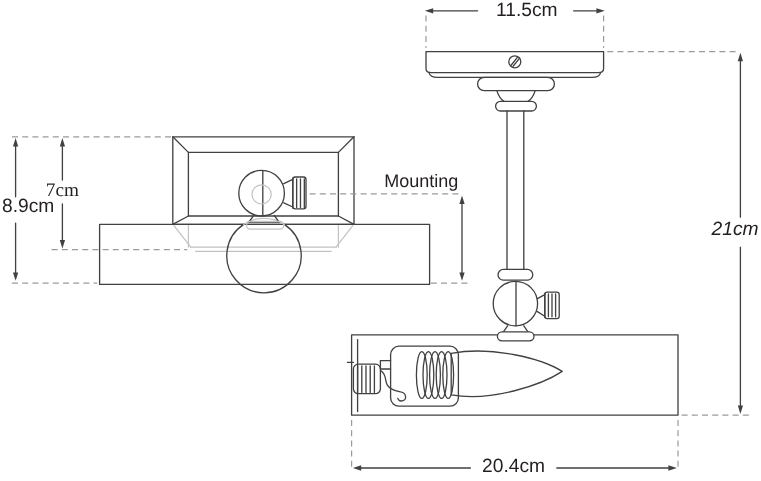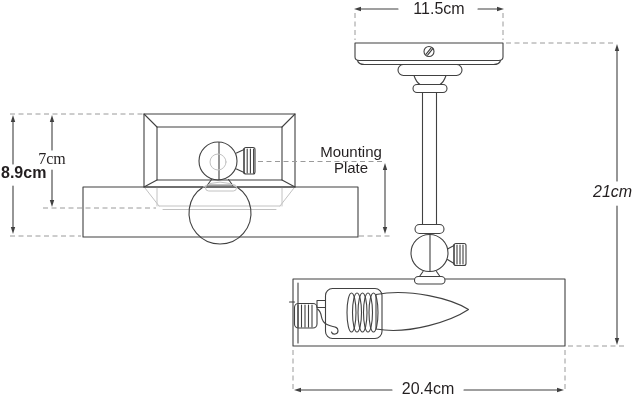--- a/index.html
+++ b/index.html
@@ -174,23 +174,22 @@
       <path class="k" d="M385,169 V228"></path>
       <polygon class="a" points="385,163 382.8,170 387.2,170"></polygon>
       <polygon class="a" points="385,234 382.8,227 387.2,227"></polygon>
     </g>
   </svg>
 
   <div class="lbl center" style="left:399px;top:1px;width:80px;">11.5cm</div>
 
   <div class="lbl annotation center" style="left:294px;top:112px;width:114px;margin-top:32px;">
     <div>Mounting</div>
-    <div>Plate</div>
   </div>
 
   <div class="lbl center" style="left:33px;top:151px;width:38px;font-family:Liberation Serif, serif;">7cm</div>
 
-  <div class="lbl center" style="left:1px;top:165px;width:45px;font-weight:bold;">8.9cm</div>
+  <div class="lbl center" style="left:1px;top:165px;width:45px;">8.9cm</div>
 
   <div class="lbl" style="left:593px;top:184px;font-style:italic;">21cm</div>
 
   <div class="lbl center" style="left:392px;top:381px;width:72px;">20.4cm</div>
 </div>
 
 </body></html>

